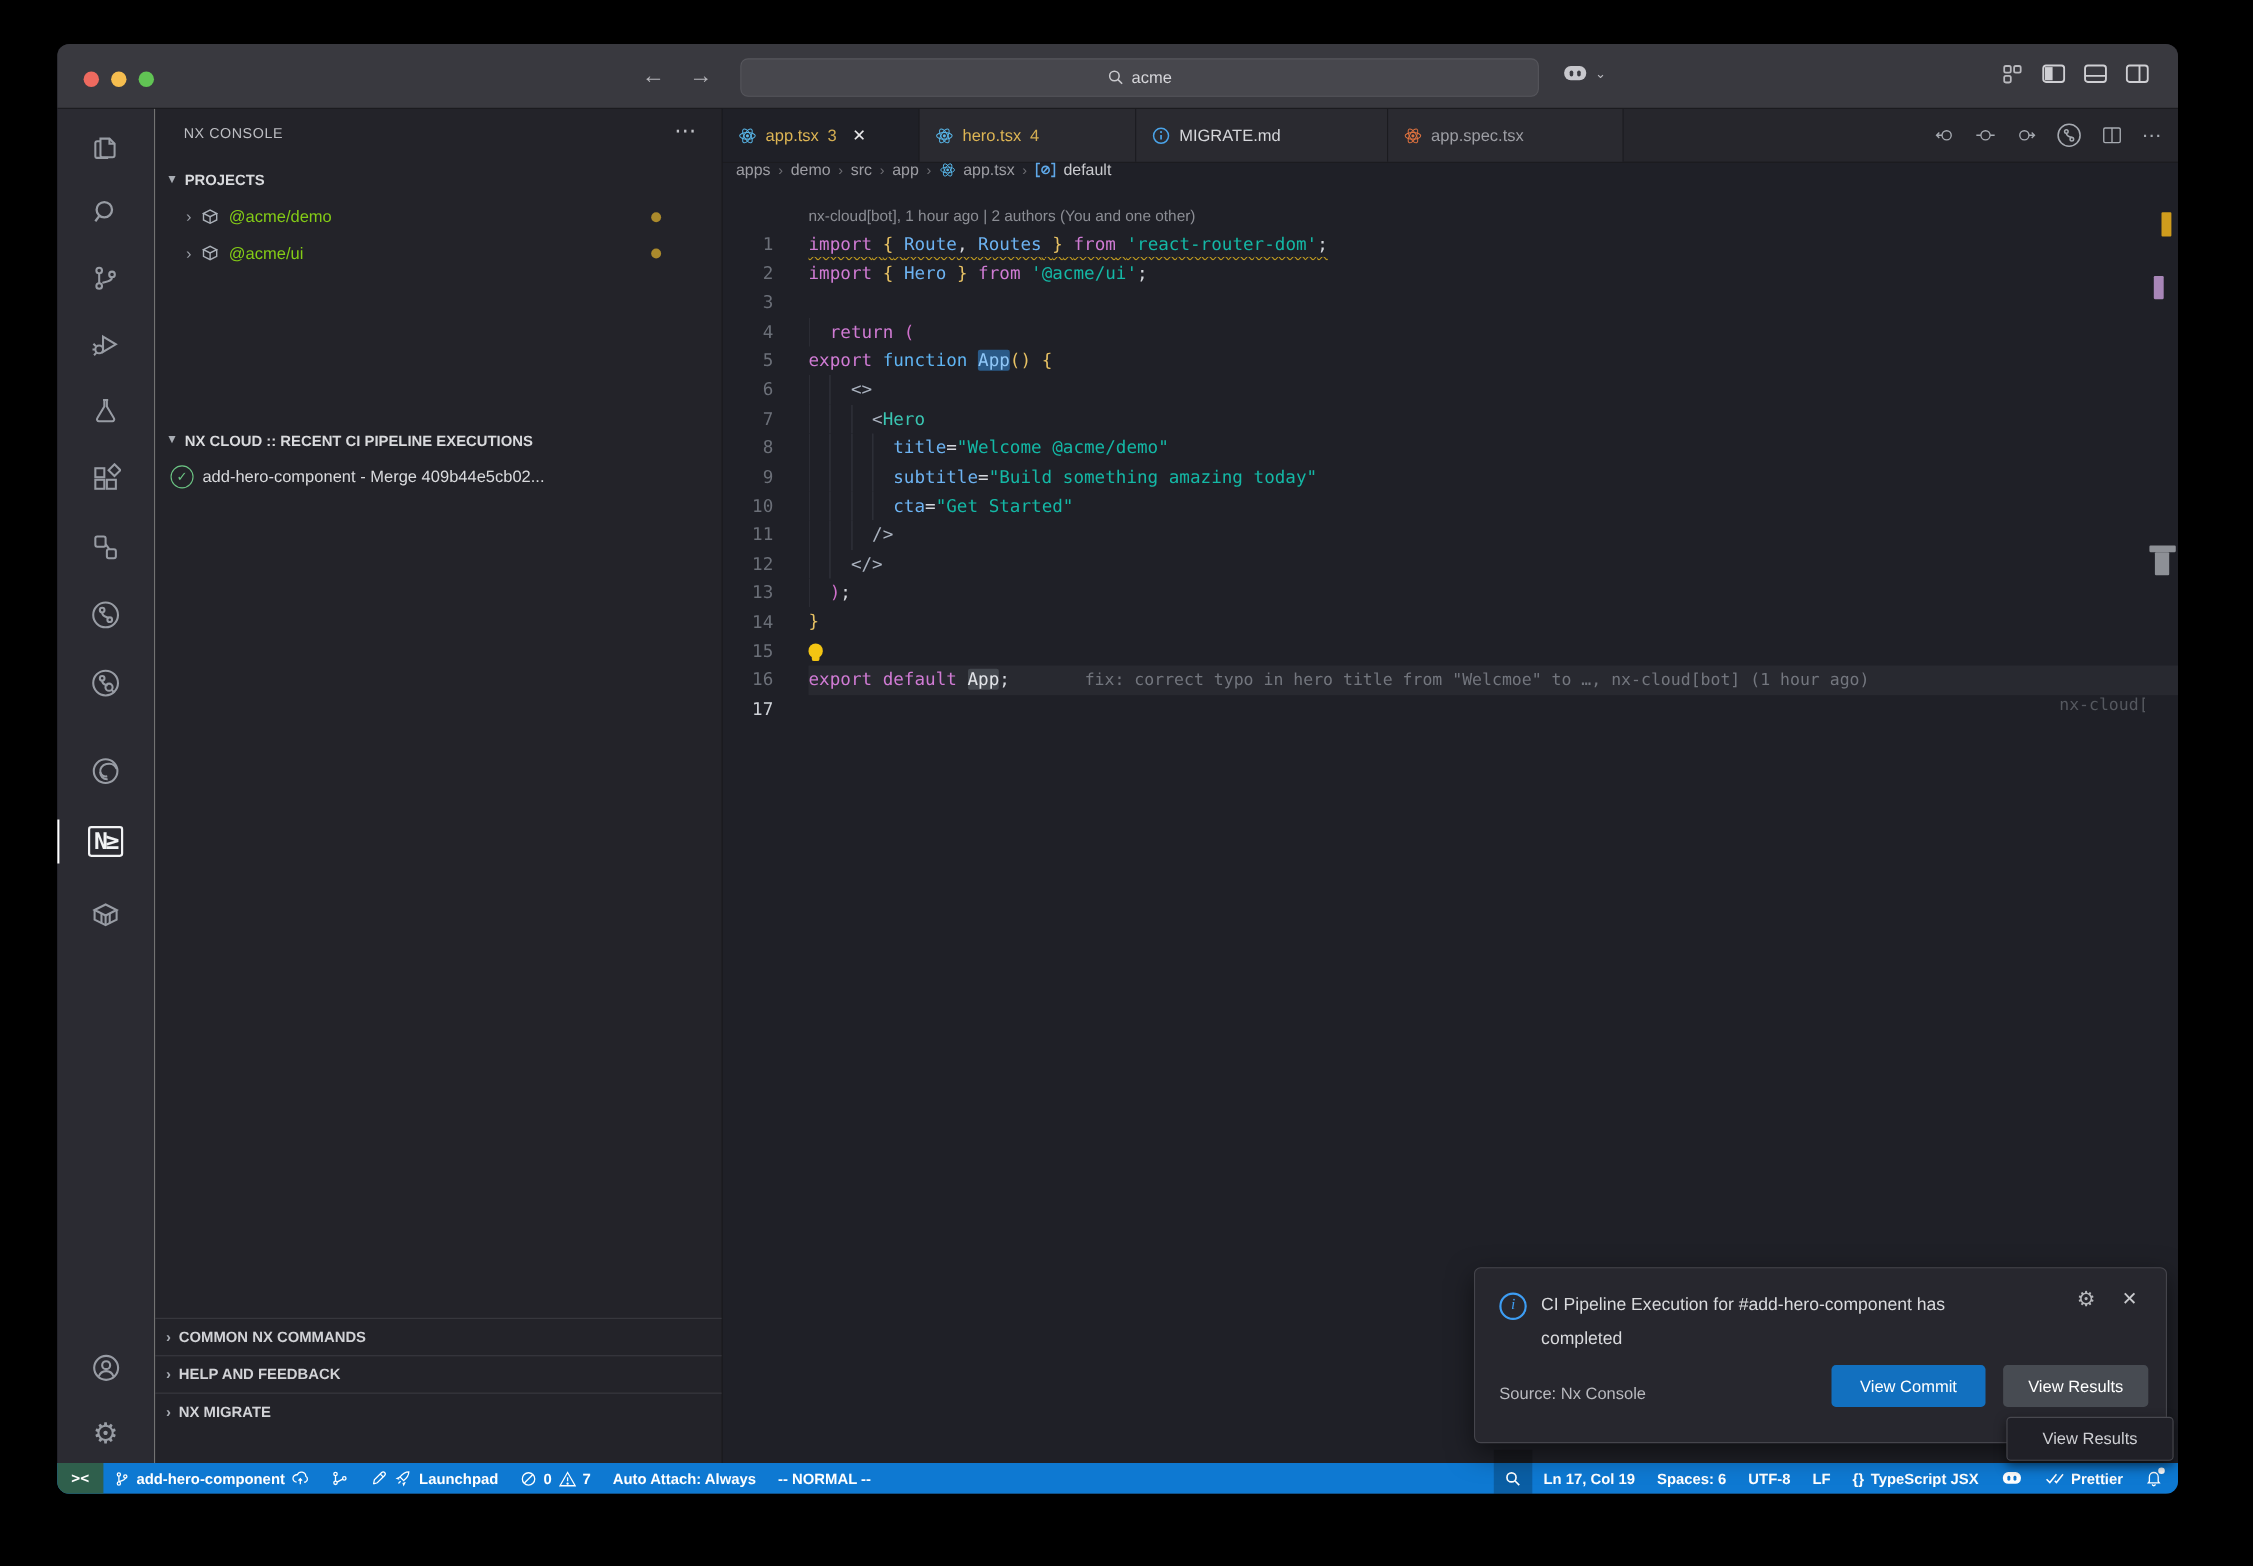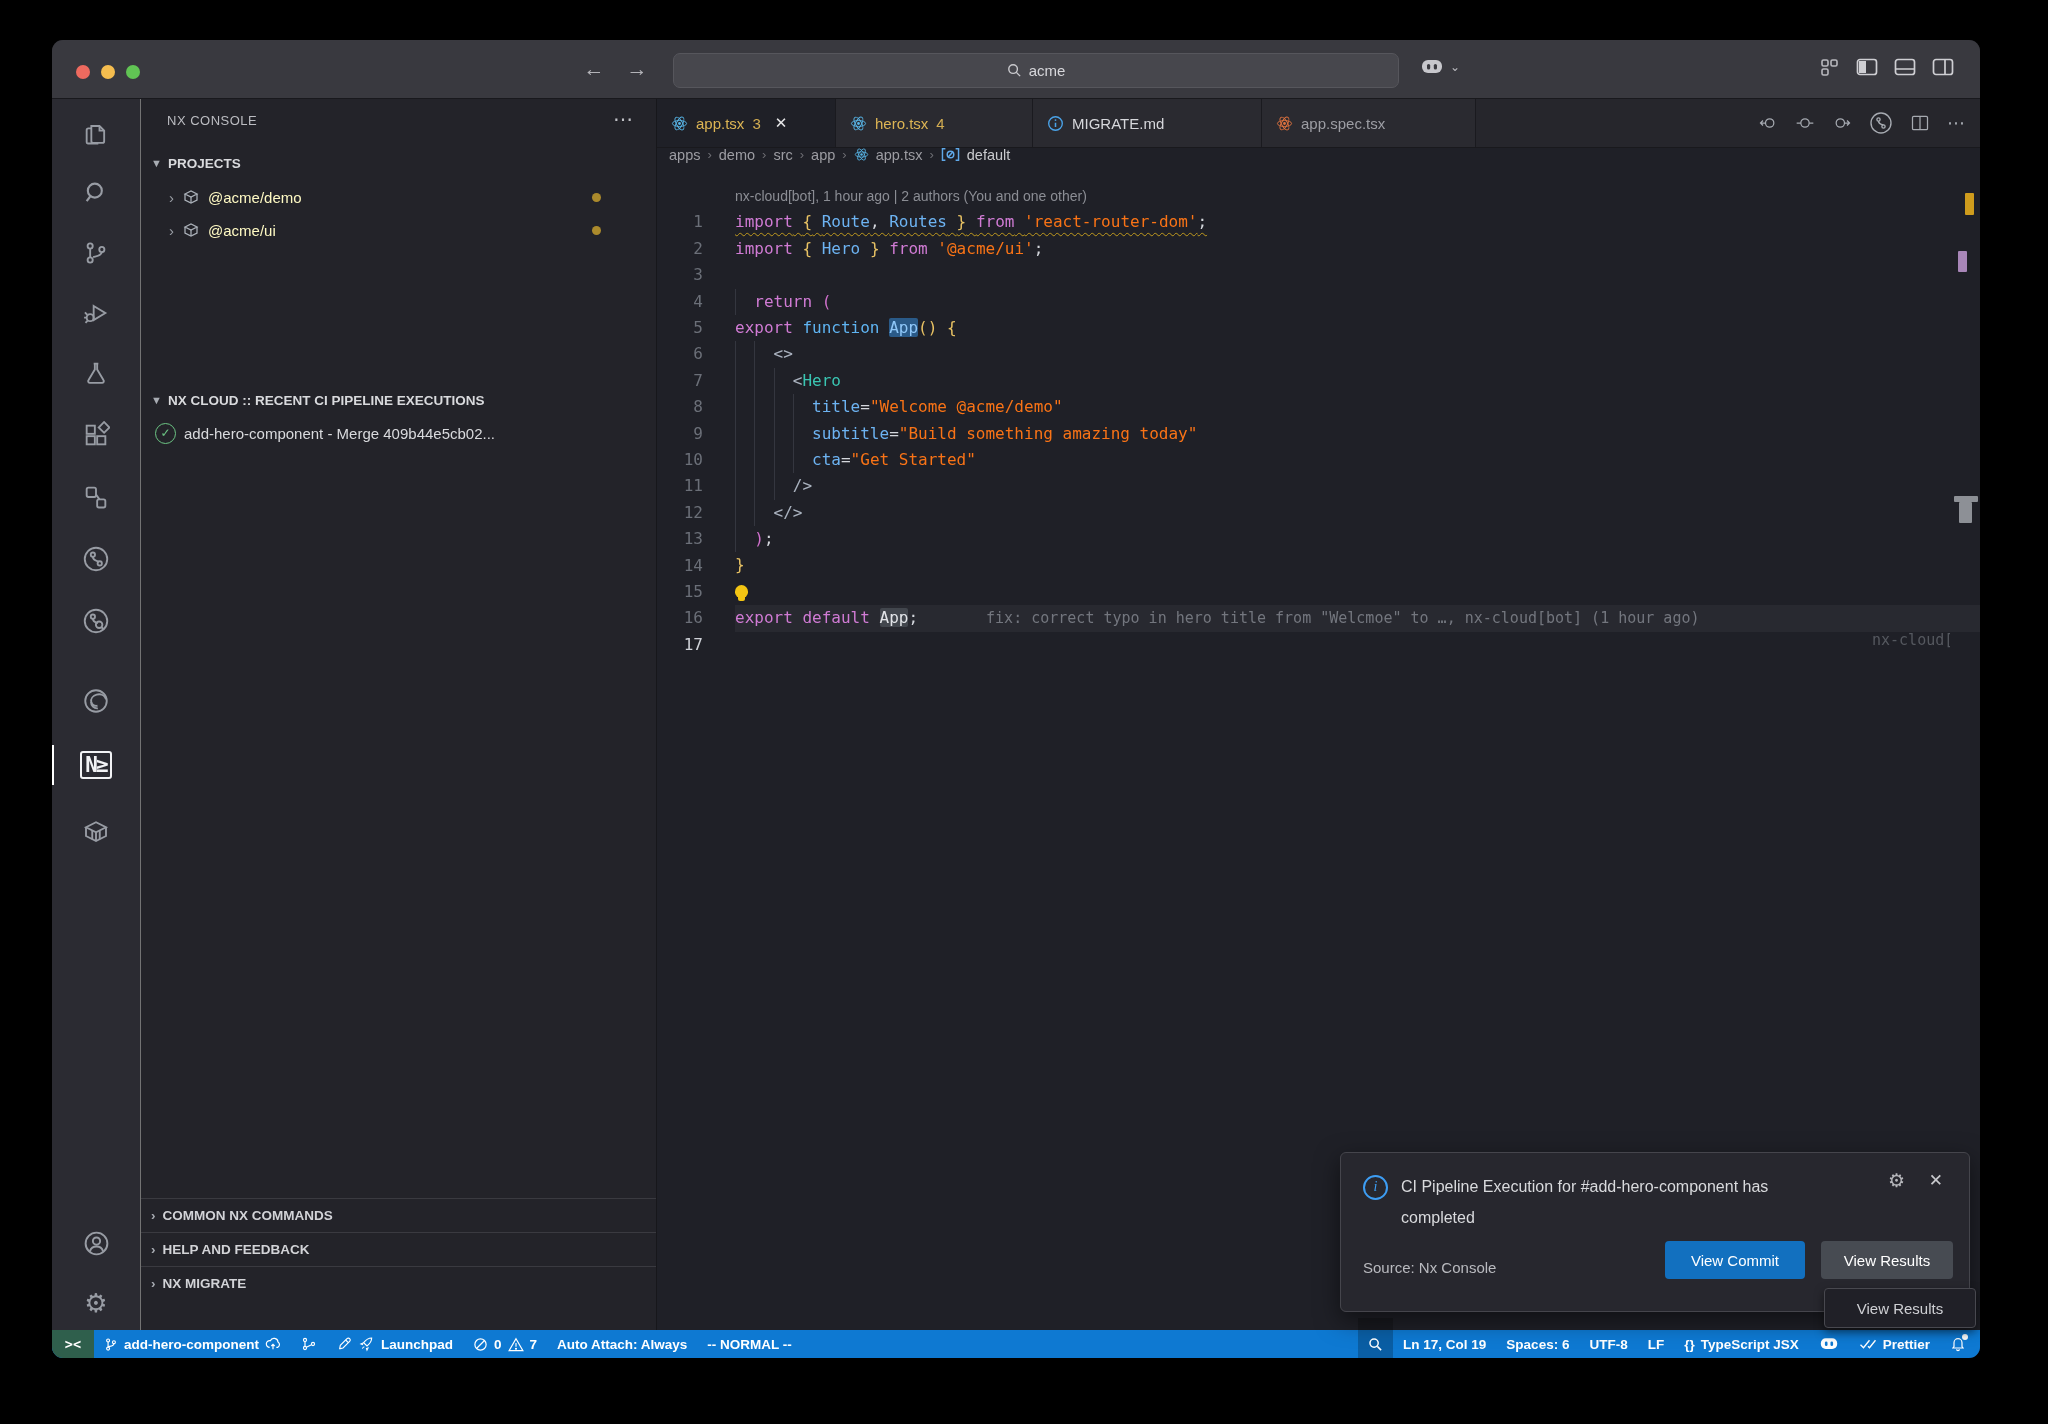--- a/index.html
+++ b/index.html
@@ -27,21 +27,21 @@
   .nxlogo{font-family:"DejaVu Sans Mono",monospace;font-weight:bold;font-size:21px;letter-spacing:-2px;border:2.5px solid currentColor;padding:0 3px;border-radius:3px;line-height:24px;}
   
   .sidebar{width:515px;background:#232329;position:relative;flex:none;border-left:1px solid #737373;border-right:1px solid #17171b;color:#c3c4c9;}
   .sb-title{position:absolute;top:0;left:0;right:0;height:44px;line-height:44px;padding-left:26px;font-size:13px;
     letter-spacing:.5px;color:#bcbdc2;}
   .sb-ellipsis{position:absolute;right:22px;top:0;height:44px;line-height:40px;font-size:20px;color:#c0c1c6;letter-spacing:1px;}
   .sb-section{position:absolute;left:0;right:0;height:32px;display:flex;align-items:center;gap:6px;padding-left:10px;
     font-size:13.5px;font-weight:bold;color:#d9dadd;}
   .sb-item{position:absolute;left:0;right:0;height:32px;display:flex;align-items:center;gap:8px;padding-left:28px;font-size:15px;}
   .sb-item .chev{color:#9a9ea6}
-  .gold{color:#fef9c3;}
+  .gold{color:#84cc16;}
   .gitdot{position:absolute;right:55px;width:9px;height:9px;border-radius:50%;background:#ab8a2c;}
   .sb-collapsed{position:absolute;left:0;right:0;}
   .sb-crow{height:33px;display:flex;align-items:center;gap:7px;padding-left:10px;font-size:13.5px;font-weight:bold;
     color:#d2d3d7;border-top:1px solid #3a3a40;}
   .checkcircle{width:19px;height:19px;border:1.6px solid #6cc584;border-radius:50%;color:#6cc584;font-size:12px;line-height:18px;text-align:center;flex:none;}
   
   .editor{flex:1;position:relative;background:#1f2027;overflow:hidden;}
   .tabbar{position:absolute;top:0;left:0;right:0;height:48px;background:#26262c;display:flex;border-bottom:1px solid #19191d;}
   .tab{height:48px;display:flex;align-items:center;gap:8px;padding:0 14px;font-size:15px;background:#2a2a30;
     border-right:1px solid #1a1a1f;color:#9d9ea4;flex:none;}
@@ -57,21 +57,21 @@
   .codewrap{position:absolute;top:84px;left:0;right:0;bottom:0;display:flex;
     font-family:"DejaVu Sans Mono","Liberation Mono",monospace;font-size:16px;line-height:26.4px;}
   .gutter{width:70px;flex:none;text-align:right;padding-right:24px;color:#6b6f78;box-sizing:border-box;}
   .gutter .blamepad{height:26.4px;}
   .gutter .cur{color:#cfd2d8;}
   .codecol{flex:1;position:relative;padding-left:8px;}
   .blamehead{color:#8b8d94;font-size:14px;height:26.4px;font-family:"Liberation Sans",sans-serif;}
   .cline{height:26.4px;white-space:pre;color:#d4d7dd;}
   .cline.curline{background:rgba(255,255,255,.045);}
   .tk-kw{color:#d07bd4}.tk-fn{color:#5fb4f2}.tk-id{color:#6db3f2}.tk-at{color:#6db3f2}
-  .tk-str{color:#f97316}.tk-br{color:#e8c264}.tk-brp{color:#d070cc}.tk-pl{color:#d4d7dd}
+  .tk-str{color:#14b8a6}.tk-br{color:#e8c264}.tk-brp{color:#d070cc}.tk-pl{color:#d4d7dd}
   .tk-tp{color:#aab2bf}.tk-tag{color:#5fb4f2}.tk-tagt{color:#3ac5b2}
   .tk-tx{color:#eef0f4;font-weight:bold}
   .tk-hl1{color:#8fc7f8;background:#2a5a88;border-radius:2px;}
   .tk-hl2{color:#e2e4e8;background:#42464d;border-radius:2px;}
   .tk-blame{color:#73767e;margin-left:68px;font-size:15px;}
   .tk-g{display:inline-block;width:2ch;box-shadow:inset 1px 0 0 #34363f;}
   .wavy{text-decoration-line:underline;text-decoration-style:wavy;text-decoration-color:#c09a1e;text-underline-offset:5px;text-decoration-thickness:1px;}
   .tk-bulb{display:inline-block;width:13px;height:13px;background:#f3c513;border-radius:50% 50% 45% 45%;position:relative;top:1px;}
   .tk-bulb::after{content:"";position:absolute;left:3px;top:12px;width:7px;height:4px;background:#f3c513;border-radius:0 0 2px 2px;}
   .edgeblame{position:absolute;right:30px;top:532px;color:#55585f;font-size:15px;

